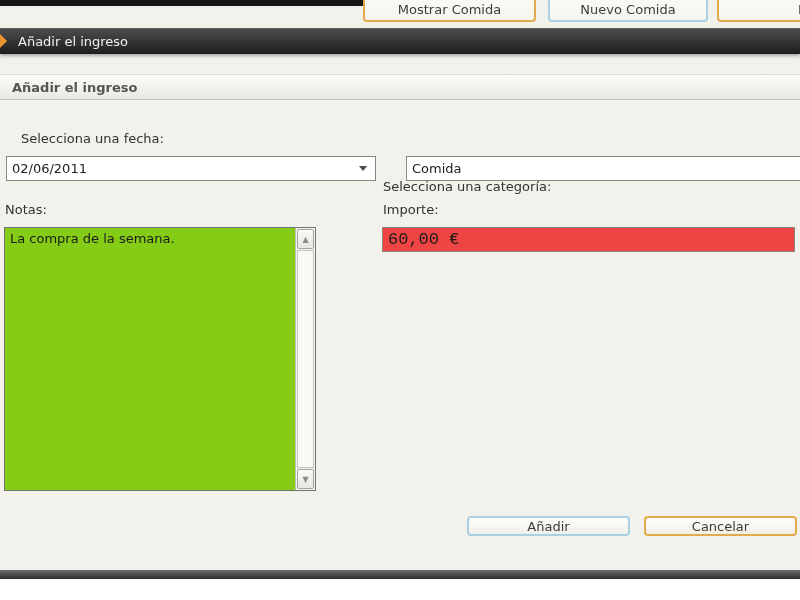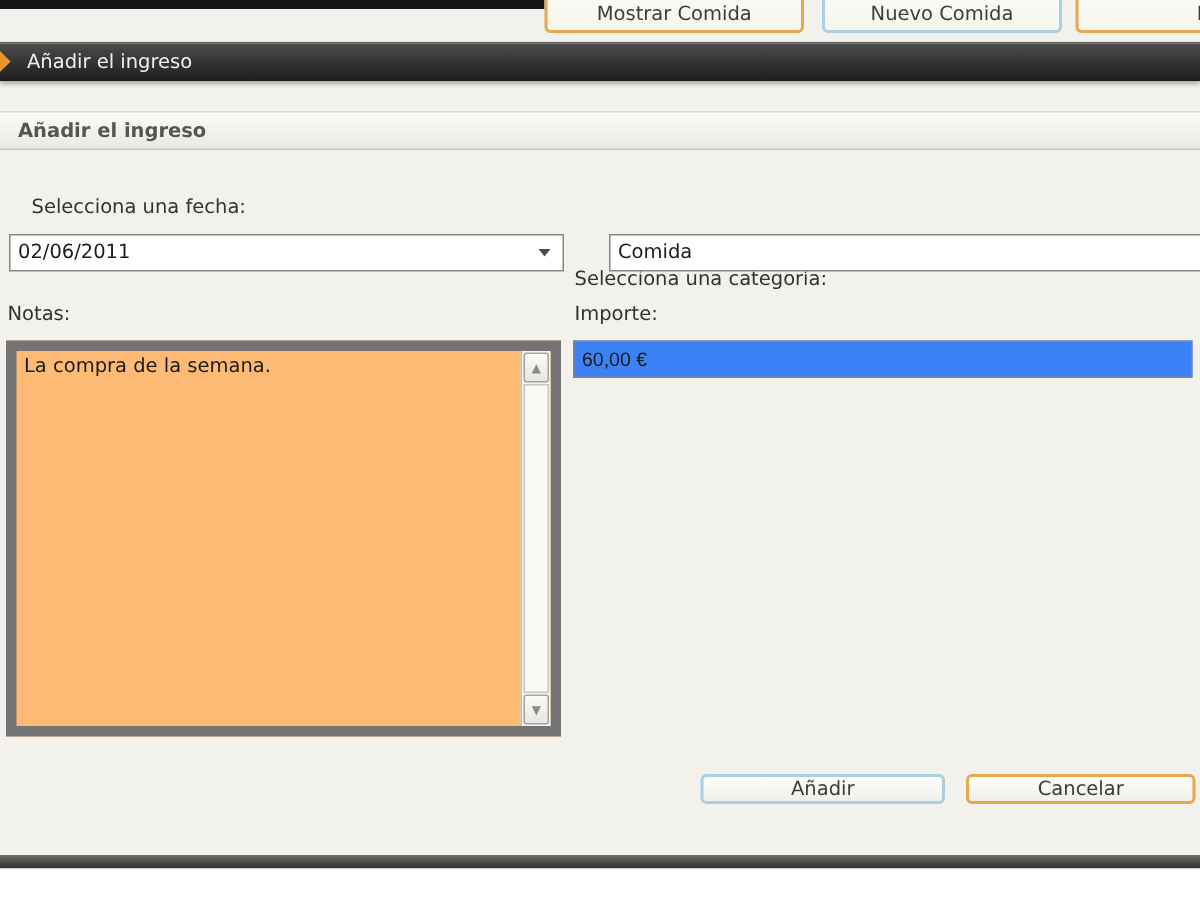--- a/index.html
+++ b/index.html
@@ -65,28 +65,28 @@
   .combo-value { margin-left:5px; flex:1; }
   .combo-arrow {
     width:0; height:0; margin-right:8px;
     border-left:4px solid transparent; border-right:4px solid transparent;
     border-top:5px solid #4c4b45;
   }
 
   
   .text-input {
     position:absolute; left:382px; top:227px; width:413px; height:25px;
-    background:#3b82f6; border:1px solid #86867e;
-    font-family:Liberation Sans, sans-serif; font-size:13px; color:#1d1c18; padding:0 5px;
+    background:#ef4444; border:1px solid #86867e;
+    font-family:Liberation Mono, monospace; font-size:17px; color:#1d1c18; padding:0 5px;
   }
 
   
   .notes-wrap {
-    position:absolute; left:4px; top:227px; width:370px; height:264px;
-    background:#fdba74; border:7px solid #737373; display:flex;
+    position:absolute; left:4px; top:227px; width:312px; height:264px;
+    background:#84cc16; border:1px solid #737373; display:flex;
   }
   .notes-area {
     flex:1; border:none; outline:none; resize:none; background:transparent;
     font-family:inherit; font-size:13px; color:#1d1c18;
     padding:3px 5px; overflow:hidden;
   }
   .vscroll {
     width:20px; background:#f3f2ec; border-left:1px solid #c0bfb7;
     display:flex; flex-direction:column;
   }

